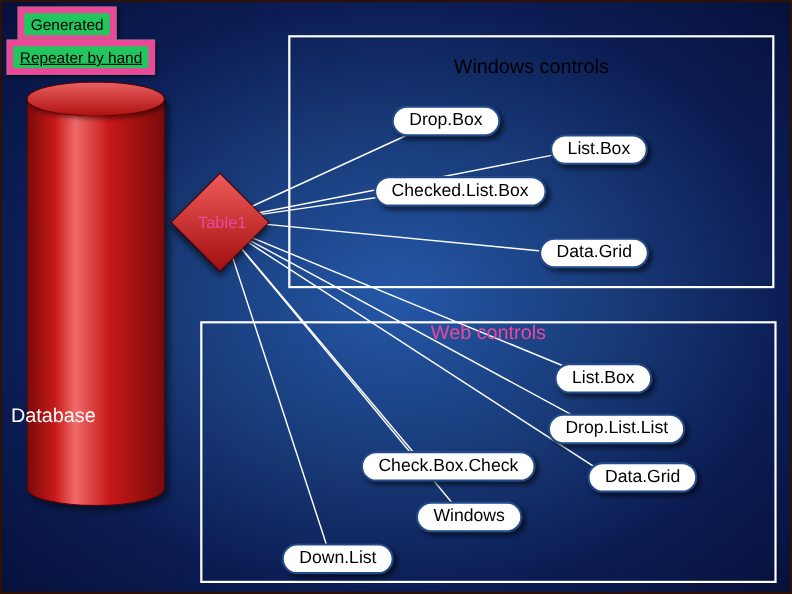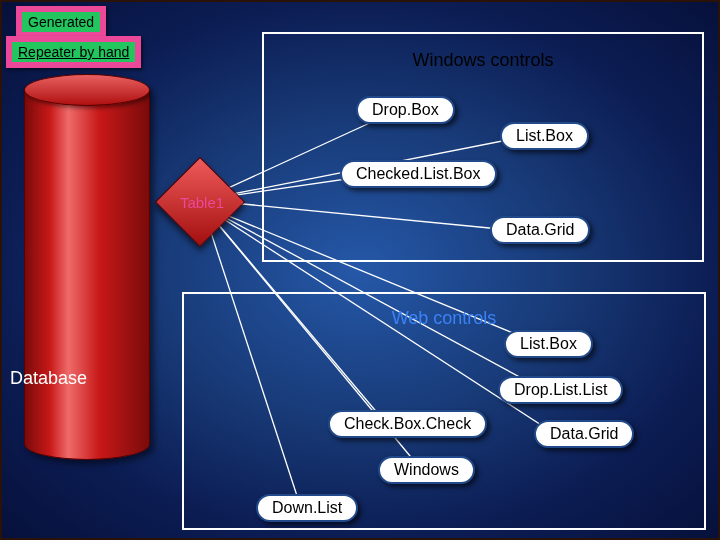--- a/index.html
+++ b/index.html
@@ -129,21 +129,21 @@
 <div class="panel" style="left:262px; top:32px; width:442px; height:230px;">
   <div class="panel-title" style="color:#000; top:16px;">Windows controls</div>
 </div>
 
 <div class="pill" style="left:356px; top:96px;">Drop.Box</div>
 <div class="pill" style="left:500px; top:122px;">List.Box</div>
 <div class="pill" style="left:340px; top:160px;">Checked.List.Box</div>
 <div class="pill" style="left:490px; top:216px;">Data.Grid</div>
 
 <div class="panel" style="left:182px; top:292px; width:524px; height:238px;">
-  <div class="panel-title" style="color:#3b82f6; top:-2px;margin-top:16px;">Web controls</div>
+  <div class="panel-title" style="color:#ec4899; top:-2px;">Web controls</div>
 </div>
 
 <div class="pill" style="left:504px; top:330px;">List.Box</div>
 <div class="pill" style="left:498px; top:376px;">Drop.List.List</div>
 <div class="pill" style="left:328px; top:410px;">Check.Box.Check</div>
 <div class="pill" style="left:534px; top:420px;">Data.Grid</div>
 <div class="pill" style="left:378px; top:456px;">Windows</div>
 <div class="pill" style="left:256px; top:494px;">Down.List</div>
 
 </body></html>

